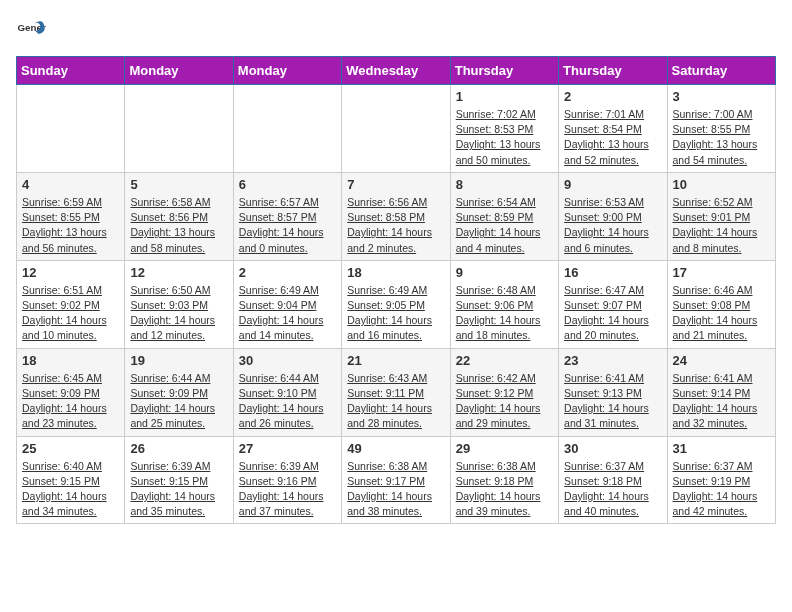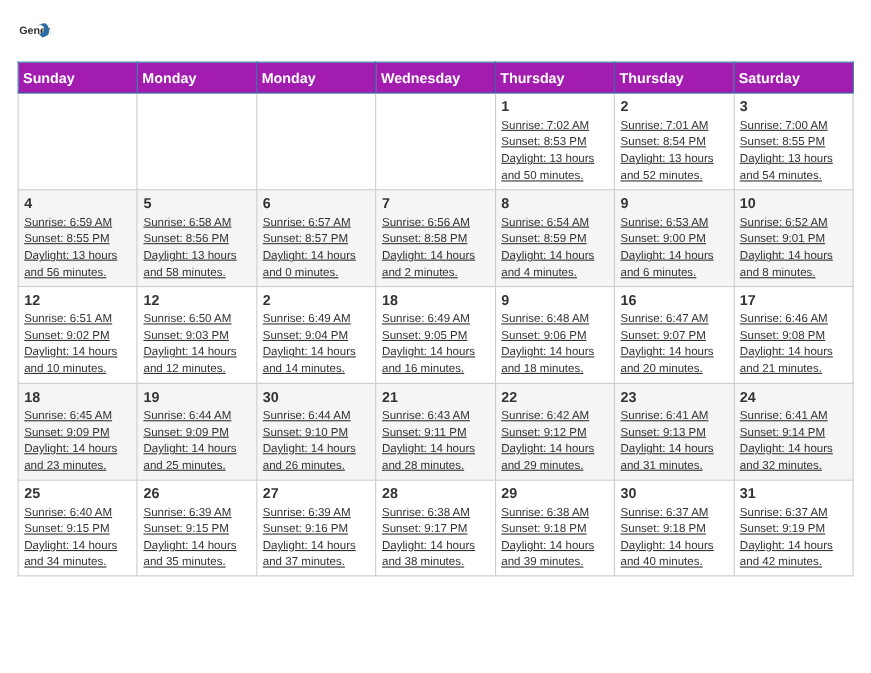--- a/index.html
+++ b/index.html
@@ -226,21 +226,21 @@
         </td>
         <td>
           <span class="day-num">26</span>
           <div class="day-info">Sunrise: 6:39 AM<br>Sunset: 9:15 PM<br>Daylight: 14 hours<br>and 35 minutes.</div>
         </td>
         <td>
           <span class="day-num">27</span>
           <div class="day-info">Sunrise: 6:39 AM<br>Sunset: 9:16 PM<br>Daylight: 14 hours<br>and 37 minutes.</div>
         </td>
         <td>
-          <span class="day-num">28</span>
+          <span class="day-num">49</span>
           <div class="day-info">Sunrise: 6:38 AM<br>Sunset: 9:17 PM<br>Daylight: 14 hours<br>and 38 minutes.</div>
         </td>
         <td>
           <span class="day-num">29</span>
           <div class="day-info">Sunrise: 6:38 AM<br>Sunset: 9:18 PM<br>Daylight: 14 hours<br>and 39 minutes.</div>
         </td>
         <td>
           <span class="day-num">30</span>
           <div class="day-info">Sunrise: 6:37 AM<br>Sunset: 9:18 PM<br>Daylight: 14 hours<br>and 40 minutes.</div>
         </td>

